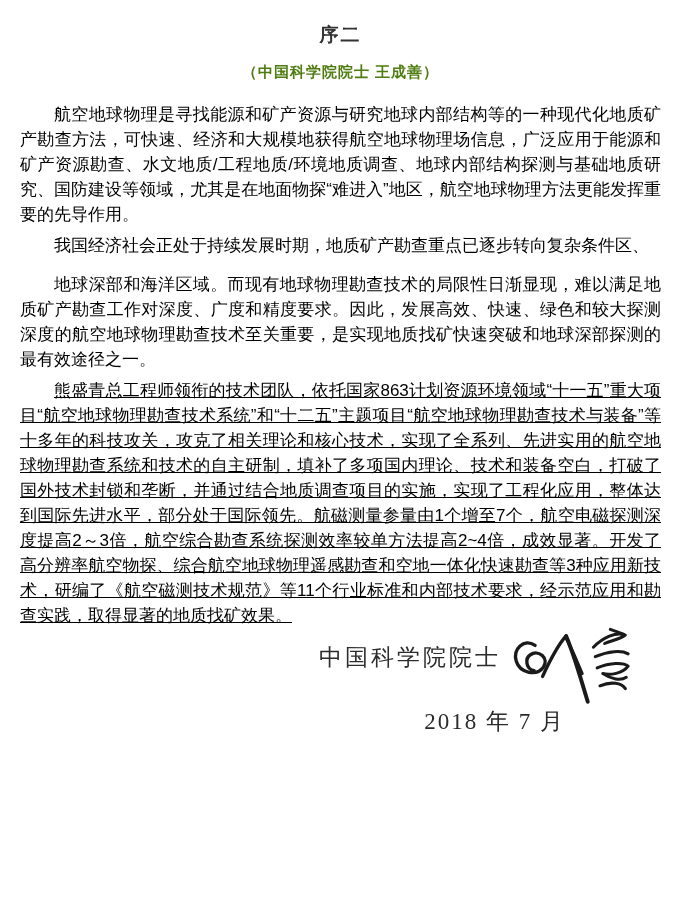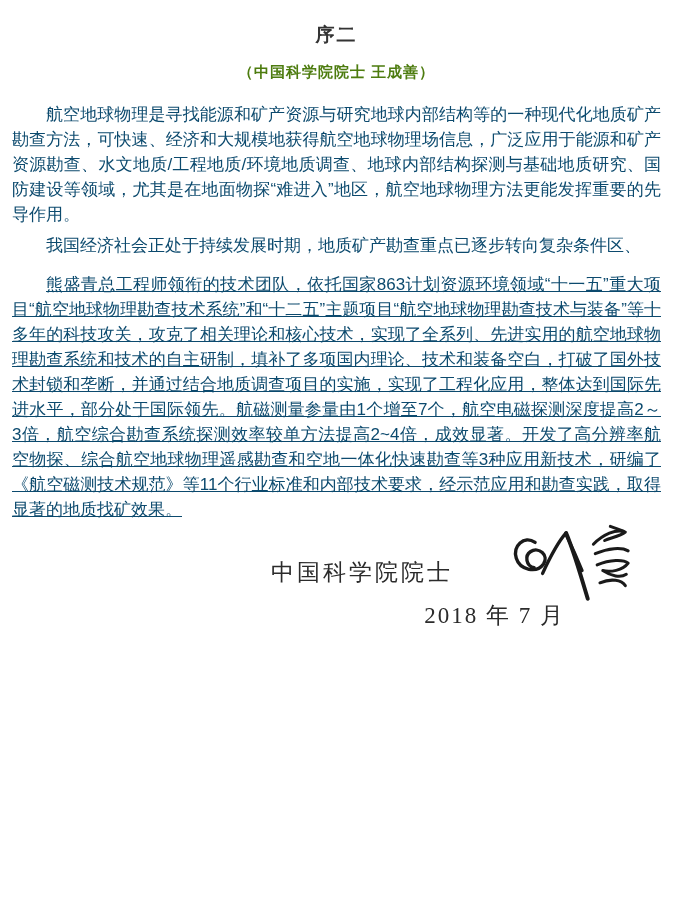--- a/index.html
+++ b/index.html
@@ -1,21 +1,21 @@
 <!DOCTYPE html>
 <html><head>
 <meta charset="utf-8">
 <style>
   html,body{margin:0;padding:0;background:#ffffff;}
   .page{
     position:relative;
     width:673px;height:850px;
     box-sizing:border-box;
     background:#ffffff;
-    padding:18px 12px 0 12px;
+    padding:18px 12px 0 20px;
     font-family:"Liberation Sans","DejaVu Sans",sans-serif;
     color:#3d3d3d;
     overflow:hidden;
   }
   .title{
     text-align:center;
     font-size:19px;
     font-weight:700;
     color:#333333;
     margin:4px 0 15px 0;
@@ -28,36 +28,35 @@
     color:#4d7c0f;
     margin:0 0 20px 0;
     letter-spacing:1px;
   }
   .body p{
     margin:0 0 6px 0;
     font-size:17px;
     line-height:25px;
     text-align:justify;
     text-indent:2em;
-    color:#0c4a6e;
+    color:#000000;
   }
   .body p.mb-md{margin-bottom:11px;text-decoration:underline;}
   .body p.mb-lg{margin-bottom:14px;}
   .sig-block{
     margin-top:14px;
     font-family:"Liberation Serif","DejaVu Serif",serif;
     color:#2b2b2b;
   }
   .sig-row{
     display:flex;
     justify-content:flex-end;
-    align-items:center;
+    align-items:flex-start;
     padding-right:30px;
     height:72px;
-    gap:48px;
   }
   .sig-role{
     font-size:23px;
     letter-spacing:3px;
     white-space:nowrap;
   }
   .sig-svg{
     width:126px;
     height:82px;
     margin-left:4px;
@@ -78,20 +77,21 @@
 
 <div class="page">
 
   <h1 class="title">序二</h1>
 
   <div class="subtitle">（中国科学院院士 王成善）</div>
 
   <div class="body">
     <p>航空地球物理是寻找能源和矿产资源与研究地球内部结构等的一种现代化地质矿产勘查方法，可快速、经济和大规模地获得航空地球物理场信息，广泛应用于能源和矿产资源勘查、水文地质/工程地质/环境地质调查、地球内部结构探测与基础地质研究、国防建设等领域，尤其是在地面物探“难进入”地区，航空地球物理方法更能发挥重要的先导作用。</p>
     <p class="mb-lg">我国经济社会正处于持续发展时期，地质矿产勘查重点已逐步转向复杂条件区、</p>
+    <p>地球深部和海洋区域。而现有地球物理勘查技术的局限性日渐显现，难以满足地质矿产勘查工作对深度、广度和精度要求。因此，发展高效、快速、绿色和较大探测深度的航空地球物理勘查技术至关重要，是实现地质找矿快速突破和地球深部探测的最有效途径之一。</p>
     <p class="mb-md">熊盛青总工程师领衔的技术团队，依托国家863计划资源环境领域“十一五”重大项目“航空地球物理勘查技术系统”和“十二五”主题项目“航空地球物理勘查技术与装备”等十多年的科技攻关，攻克了相关理论和核心技术，实现了全系列、先进实用的航空地球物理勘查系统和技术的自主研制，填补了多项国内理论、技术和装备空白，打破了国外技术封锁和垄断，并通过结合地质调查项目的实施，实现了工程化应用，整体达到国际先进水平，部分处于国际领先。航磁测量参量由1个增至7个，航空电磁探测深度提高2～3倍，航空综合勘查系统探测效率较单方法提高2~4倍，成效显著。开发了高分辨率航空物探、综合航空地球物理遥感勘查和空地一体化快速勘查等3种应用新技术，研编了《航空磁测技术规范》等11个行业标准和内部技术要求，经示范应用和勘查实践，取得显著的地质找矿效果。</p>
   </div>
 
   <div class="sig-block">
     <div class="sig-row">
       <span class="sig-role">中国科学院院士</span>
       <svg class="sig-svg" viewBox="0 0 134 86" fill="none" stroke="#1a1a1a" stroke-linecap="round" stroke-linejoin="round">
         <path stroke-width="3.6" d="M32 20 C20 12 8 24 12 37 C16 50 34 53 41 43 C47 34 36 24 27 30 C21 34 22 45 31 47"></path>
         <path stroke-width="3.6" d="M40 53 C46 40 56 20 65 10"></path>
         <path stroke-width="4.2" d="M65 10 C71 24 78 46 88 80"></path>

